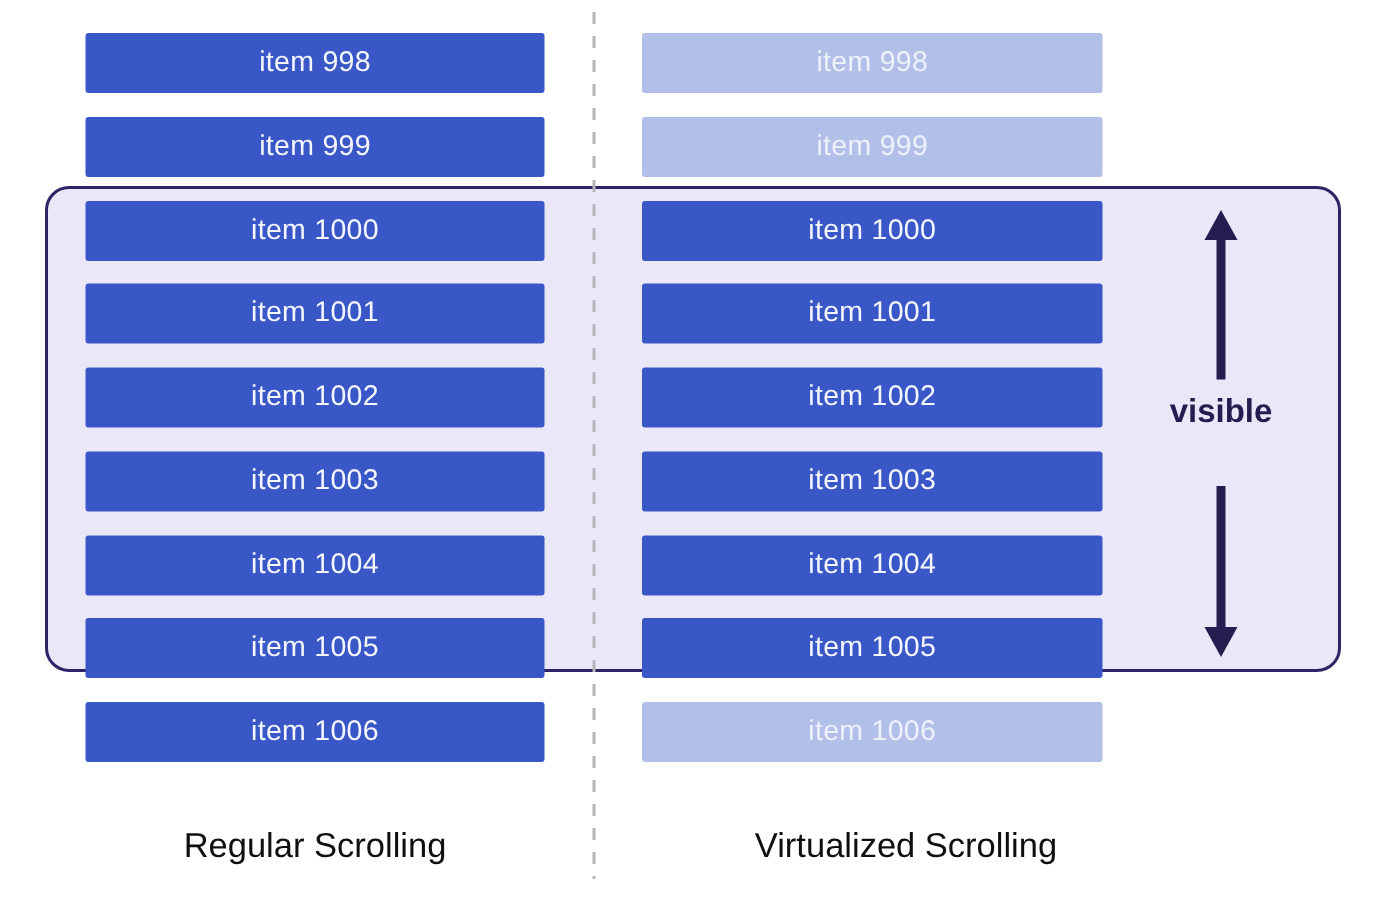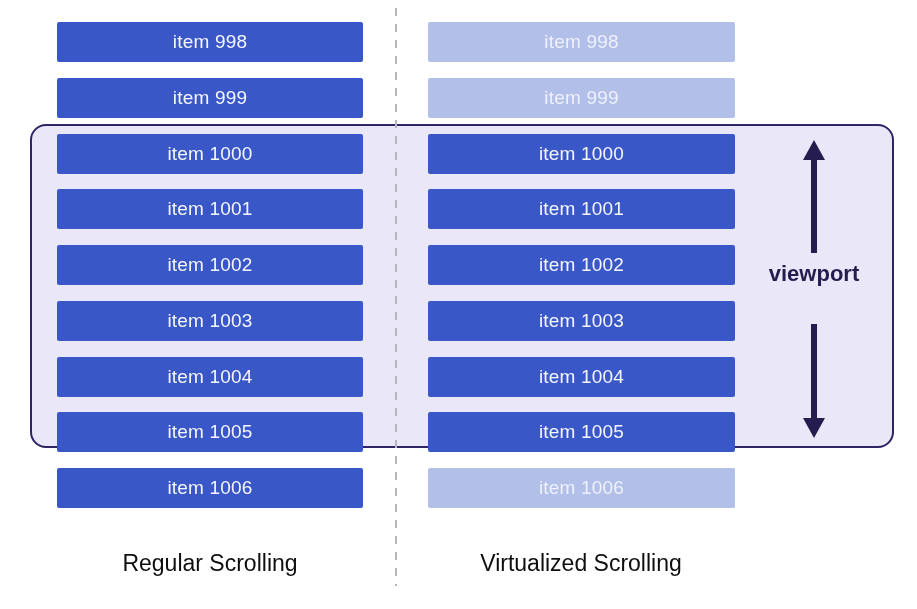--- a/index.html
+++ b/index.html
@@ -77,21 +77,21 @@
     position: absolute;
     top: 550px;
     transform: translateX(-50%);
     font-weight: normal;
     font-size: 23px;
     color: var(--label_text);
     white-space: nowrap;
     z-index: 3;
   }
   .col-title.left  { left: 210px; }
-  .col-title.right { left: 581px; }
+  .col-title.right { left: 604px; }
 </style>
 </head>
 <body>
 
 <div class="canvas">
 
   <div class="divider"></div>
 
   <div class="viewport-box"></div>
 
@@ -120,19 +120,19 @@
   </div>
 
   <svg class="arrow-svg" viewBox="0 0 48 302" xmlns="http://www.w3.org/2000/svg">
     <polygon points="24,2 13,22 35,22" fill="#251d4f"></polygon>
     <rect x="21" y="20" width="6" height="95" fill="#251d4f"></rect>
     <rect x="21" y="186" width="6" height="96" fill="#251d4f"></rect>
     <polygon points="24,300 13,280 35,280" fill="#251d4f"></polygon>
   </svg>
 
   <div class="viewport-label">
-    <div>viewport</div>
+    <div>visible</div>
   </div>
 
   <div class="col-title left">Regular Scrolling</div>
   <div class="col-title right">Virtualized Scrolling</div>
 
 </div>
 
 </body></html>

